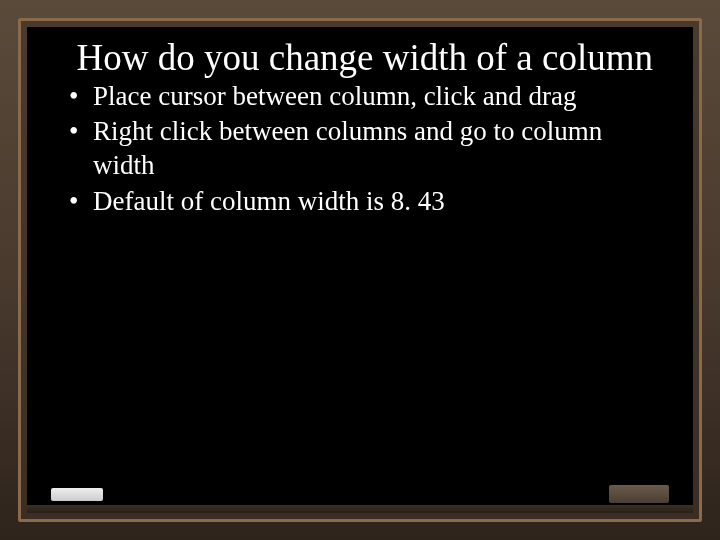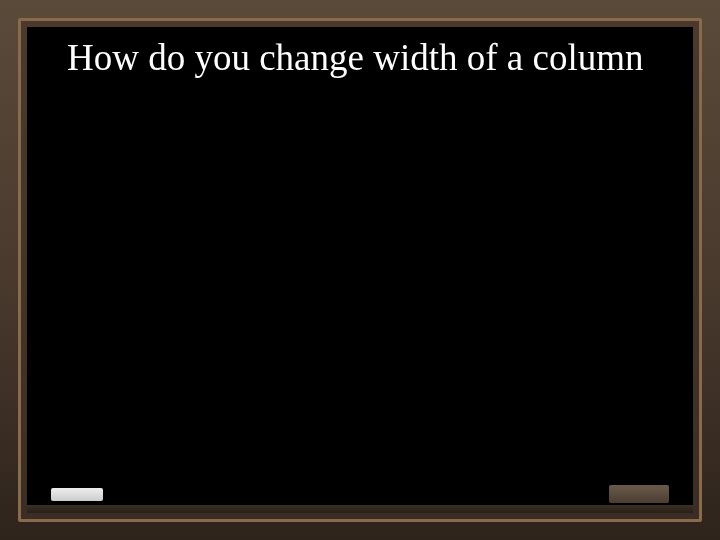--- a/index.html
+++ b/index.html
@@ -23,21 +23,21 @@
     width: 100%;
     height: 100%;
     background: #000;
     position: relative;
     padding: 10px 30px 20px 30px;
   }
   .title {
     color: #fff;
     font-size: 37px;
     line-height: 1.15;
-    text-align: left;
+    text-align: right;
     font-weight: normal;
     padding: 0 10px;
   }
   .bullets {
     list-style: none;
     padding: 0 8px 0 8px;
   }
   .bullets li {
     color: #fff;
     font-size: 27px;
@@ -79,17 +79,22 @@
     height: 8px;
     background: linear-gradient(180deg, rgba(100,80,60,0.6) 0%, rgba(50,40,30,0.8) 100%);
   }
 </style>
 </head>
 <body>
 
 <div class="inner-border">
   <div class="board">
     <h1 class="title">How do you change width of a column</h1>
+    <ul class="bullets">
+      <li>Place cursor between column, click and drag</li>
+      <li>Right click between columns and go to column width</li>
+      <li>Default of column width is 8. 43</li>
+    </ul>
     <div class="chalk-left"></div>
     <div class="eraser"></div>
     <div class="ledge"></div>
   </div>
 </div>
 
 </body></html>

